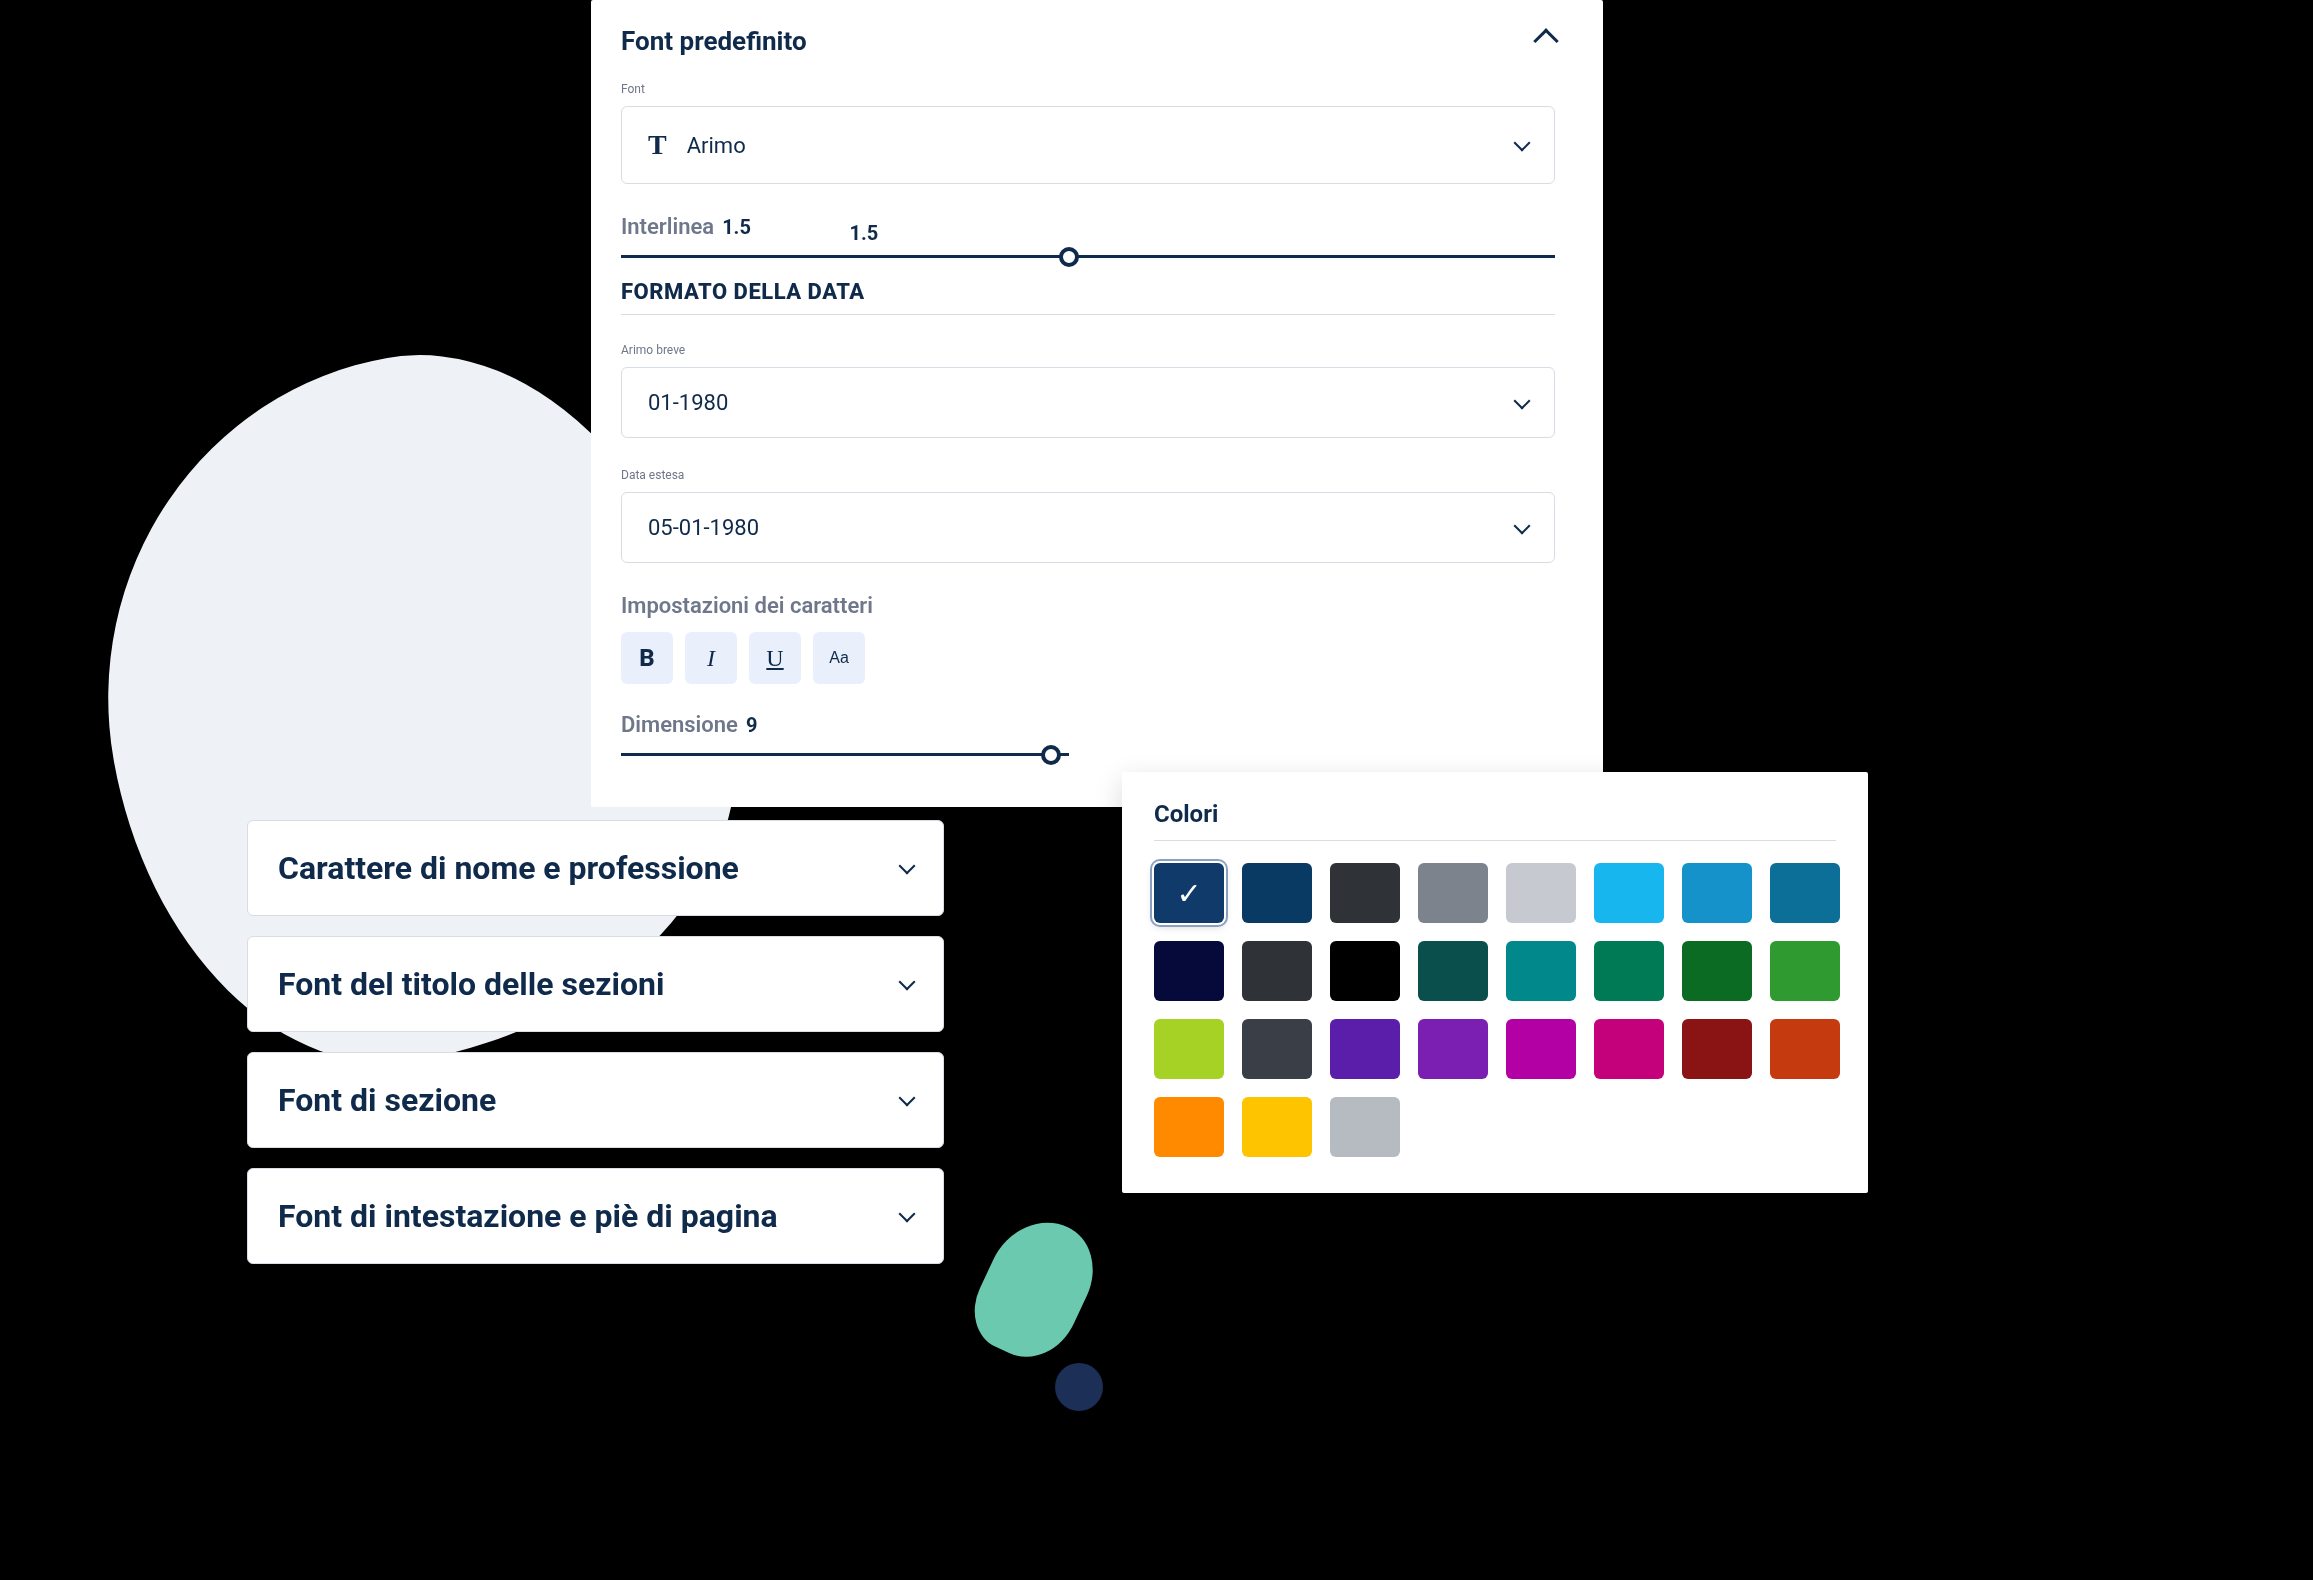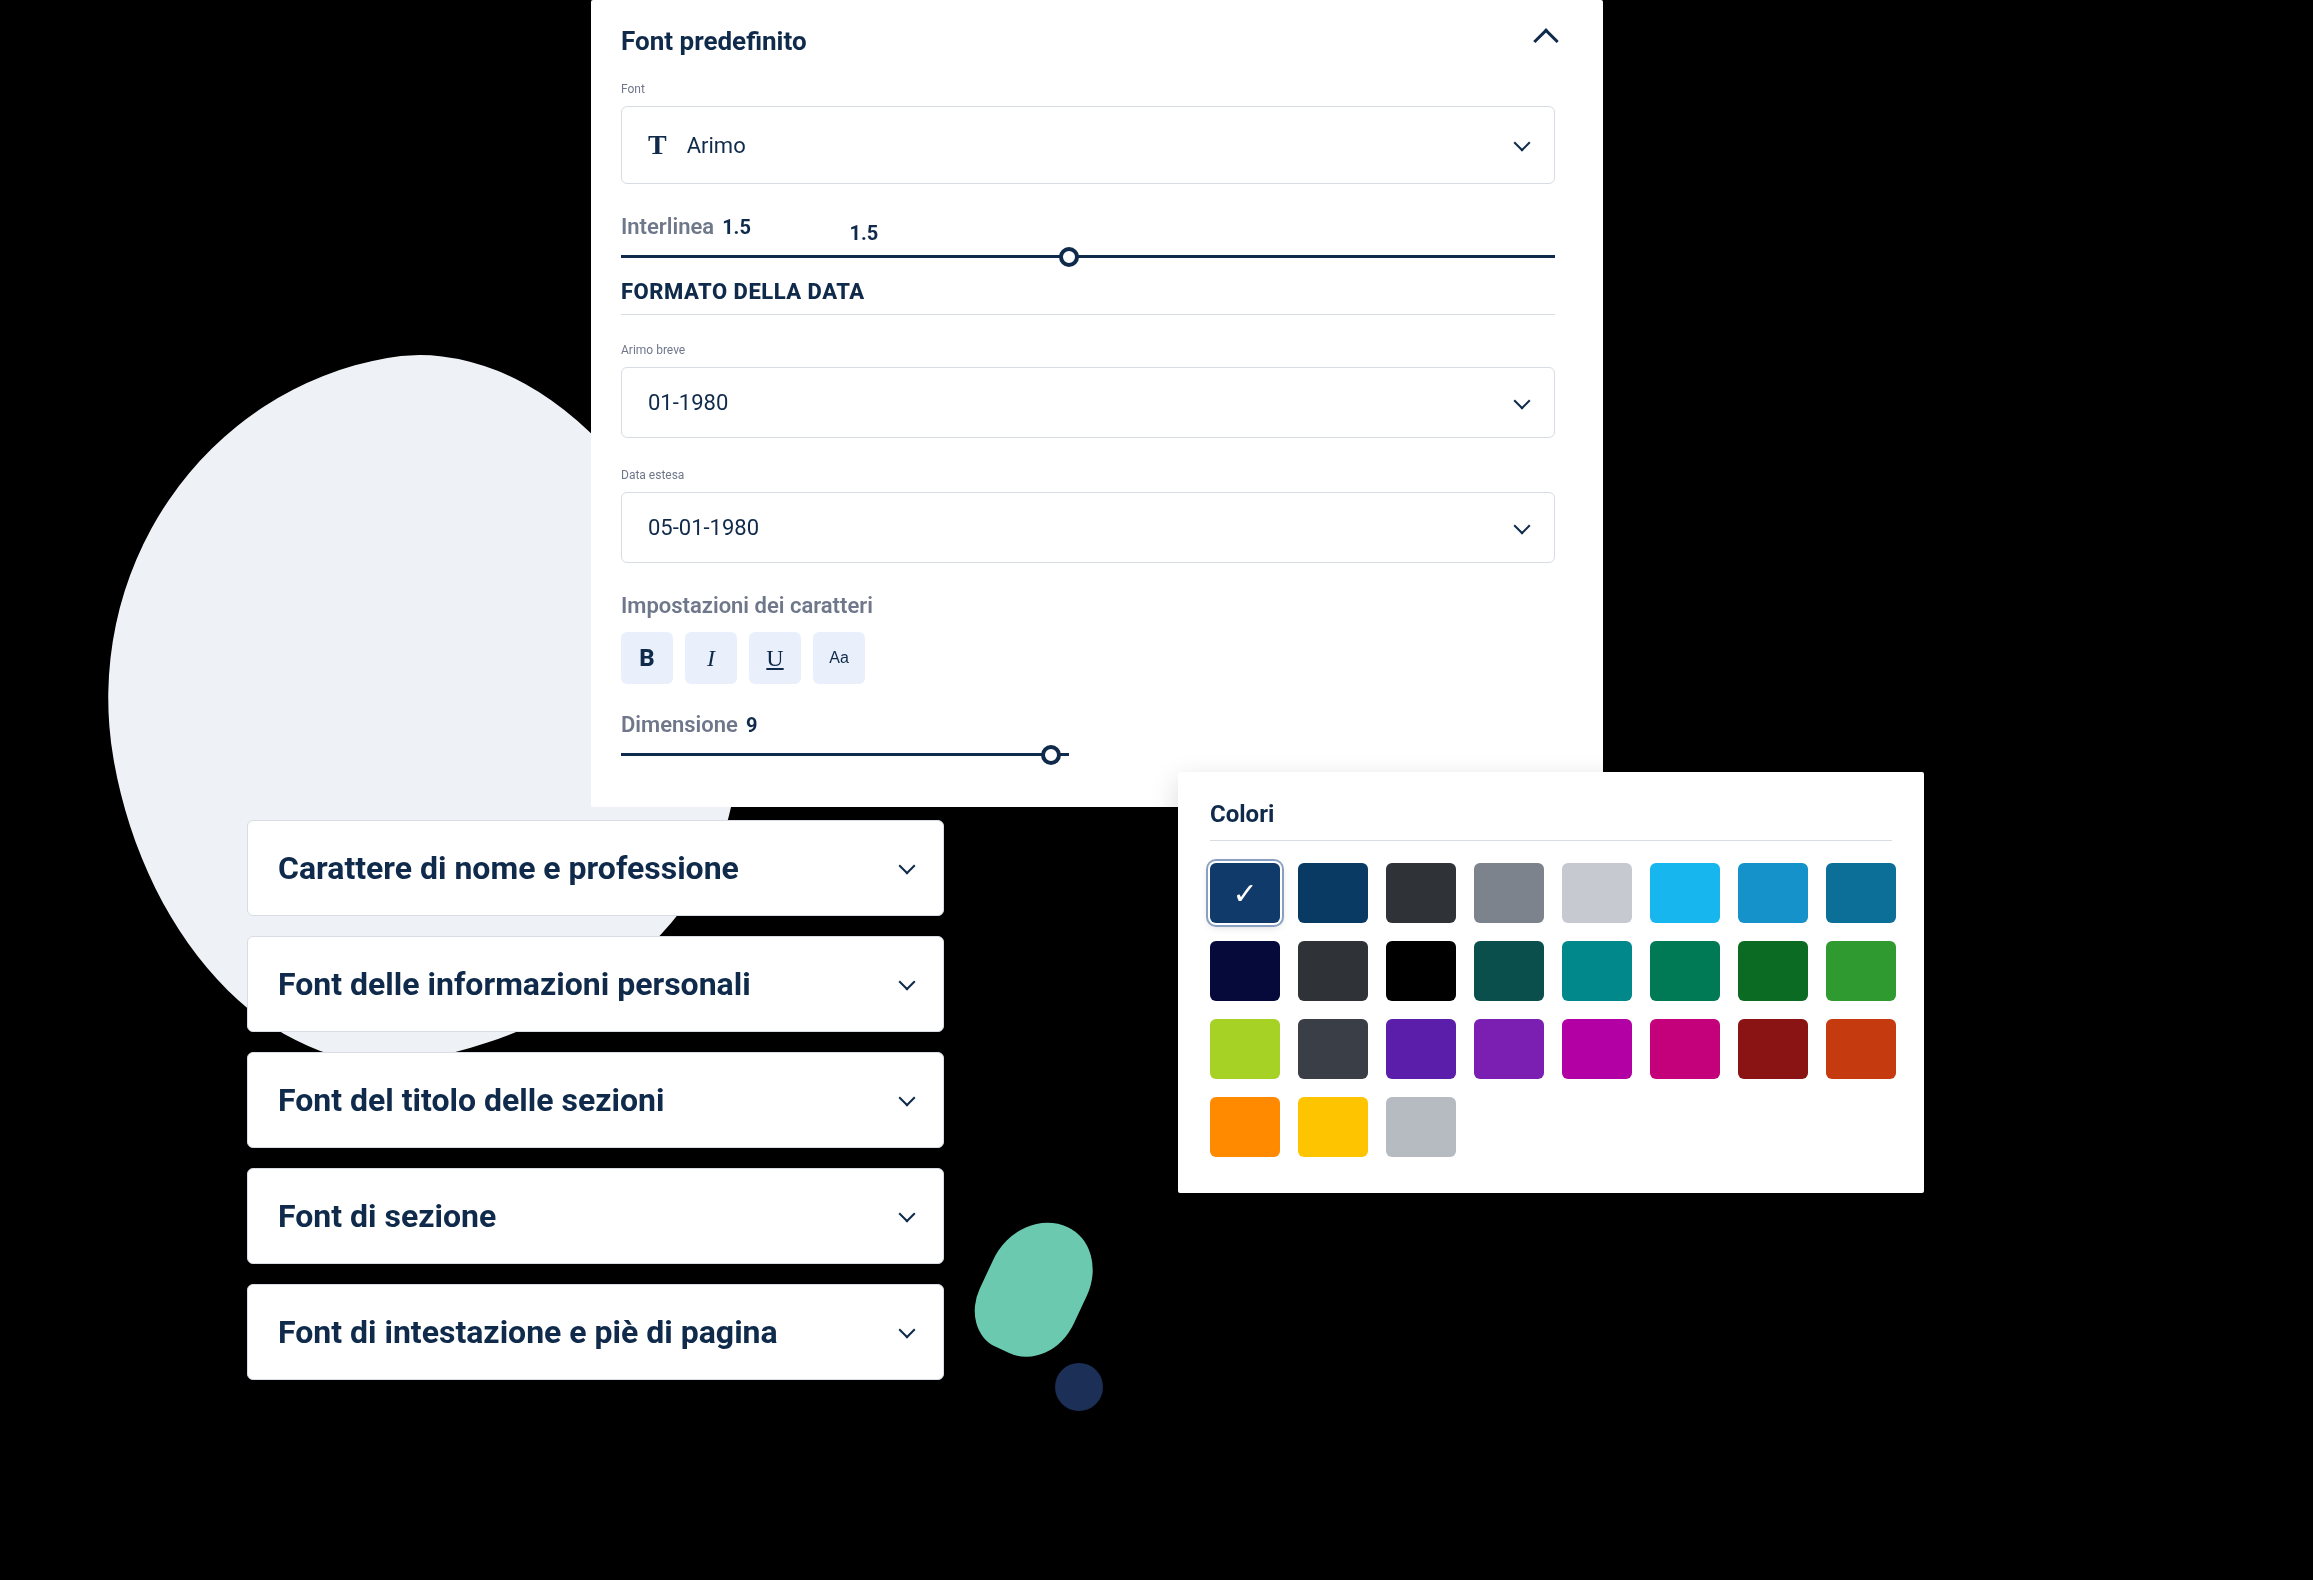--- a/index.html
+++ b/index.html
@@ -228,21 +228,21 @@
   .accordion-label {
     font-size: 32px;
     font-weight: 700;
     color: #0f2a4a;
   }
 
   
   .panel-colors {
     position: absolute;
     top: 772px;
-    left: 1178px;
+    left: 1122px;
     width: 746px;
     background: #fff;
     box-shadow: 0 8px 28px rgba(0,0,0,0.15);
     padding: 28px 32px 36px 32px;
     border-radius: 2px;
   }
   .colors-title {
     font-size: 24px;
     font-weight: 700;
     color: #0f2a4a;
@@ -337,24 +337,20 @@
   <div class="slider-track-wrap" style="width:48%;">
     <div class="slider-track"></div>
     <div class="slider-thumb" id="size-thumb" style="left: 96%;"></div>
   </div>
 
 </div>
 
 <div class="accordion-list" id="accordion-list">
     <div class="accordion-item">
       <span class="accordion-label">Carattere di nome e professione</span>
-      <div class="chevron-small"></div>
-    </div>
-    <div class="accordion-item">
-      <span class="accordion-label">Font delle informazioni personali</span>
       <div class="chevron-small"></div>
     </div>
     <div class="accordion-item">
       <span class="accordion-label">Font del titolo delle sezioni</span>
       <div class="chevron-small"></div>
     </div>
     <div class="accordion-item">
       <span class="accordion-label">Font di sezione</span>
       <div class="chevron-small"></div>
     </div>

